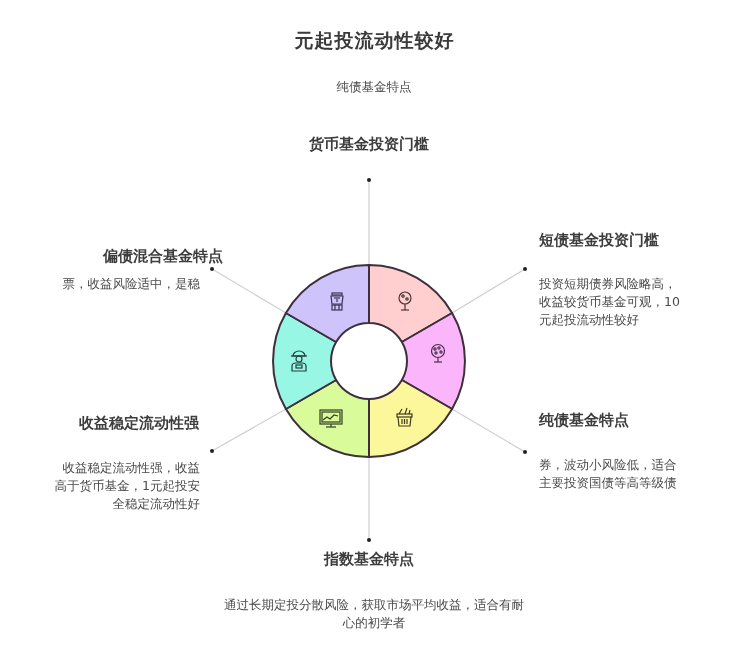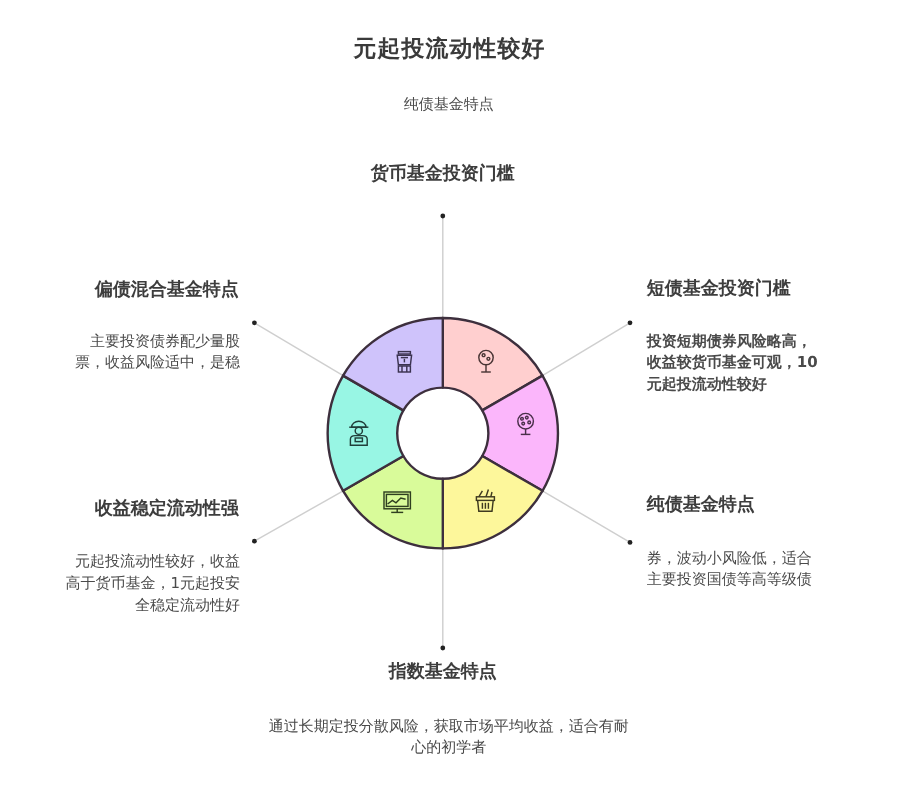--- a/index.html
+++ b/index.html
@@ -17,35 +17,34 @@
 </head>
 <body>
 
 <div class="title">元起投流动性较好</div>
 
 <div class="desc center" style="left:174px; top:78px; width:400px;">
   <div>纯债基金特点</div>
 </div>
 <div class="heading center" style="left:269px; top:135px; width:200px;">货币基金投资门槛</div>
 
-<div class="heading right" style="left:0px; top:232px; width:199px;">偏债混合基金特点</div>
+<div class="heading right" style="left:0px; top:247px; width:199px;padding-left:24px;">偏债混合基金特点</div>
 <div class="desc right" style="left:20px; top:275px; width:180px;">
-  <div>主要投资债券配少量股</div>
   <div>票，收益风险适中，是稳</div>
 </div>
 
 <div class="heading right" style="left:0px; top:414px; width:199px;">收益稳定流动性强</div>
 <div class="desc right" style="left:20px; top:459px; width:180px;">
-  <div>元起投流动性较好，收益</div>
+  <div>收益稳定流动性强，收益</div>
   <div>高于货币基金，1元起投安</div>
   <div>全稳定流动性好</div>
 </div>
 
 <div class="heading left" style="left:539px; top:231px; width:200px;">短债基金投资门槛</div>
-<div class="desc left" style="left:539px; top:275px; width:180px;font-weight:bold;">
+<div class="desc left" style="left:539px; top:275px; width:180px;">
   <div>投资短期债券风险略高，</div>
   <div>收益较货币基金可观，10</div>
   <div>元起投流动性较好</div>
 </div>
 
 <div class="heading left" style="left:539px; top:411px; width:200px;">纯债基金特点</div>
 <div class="desc left" style="left:539px; top:456px; width:180px;">
   <div>券，波动小风险低，适合</div>
   <div>主要投资国债等高等级债</div>
 </div>

